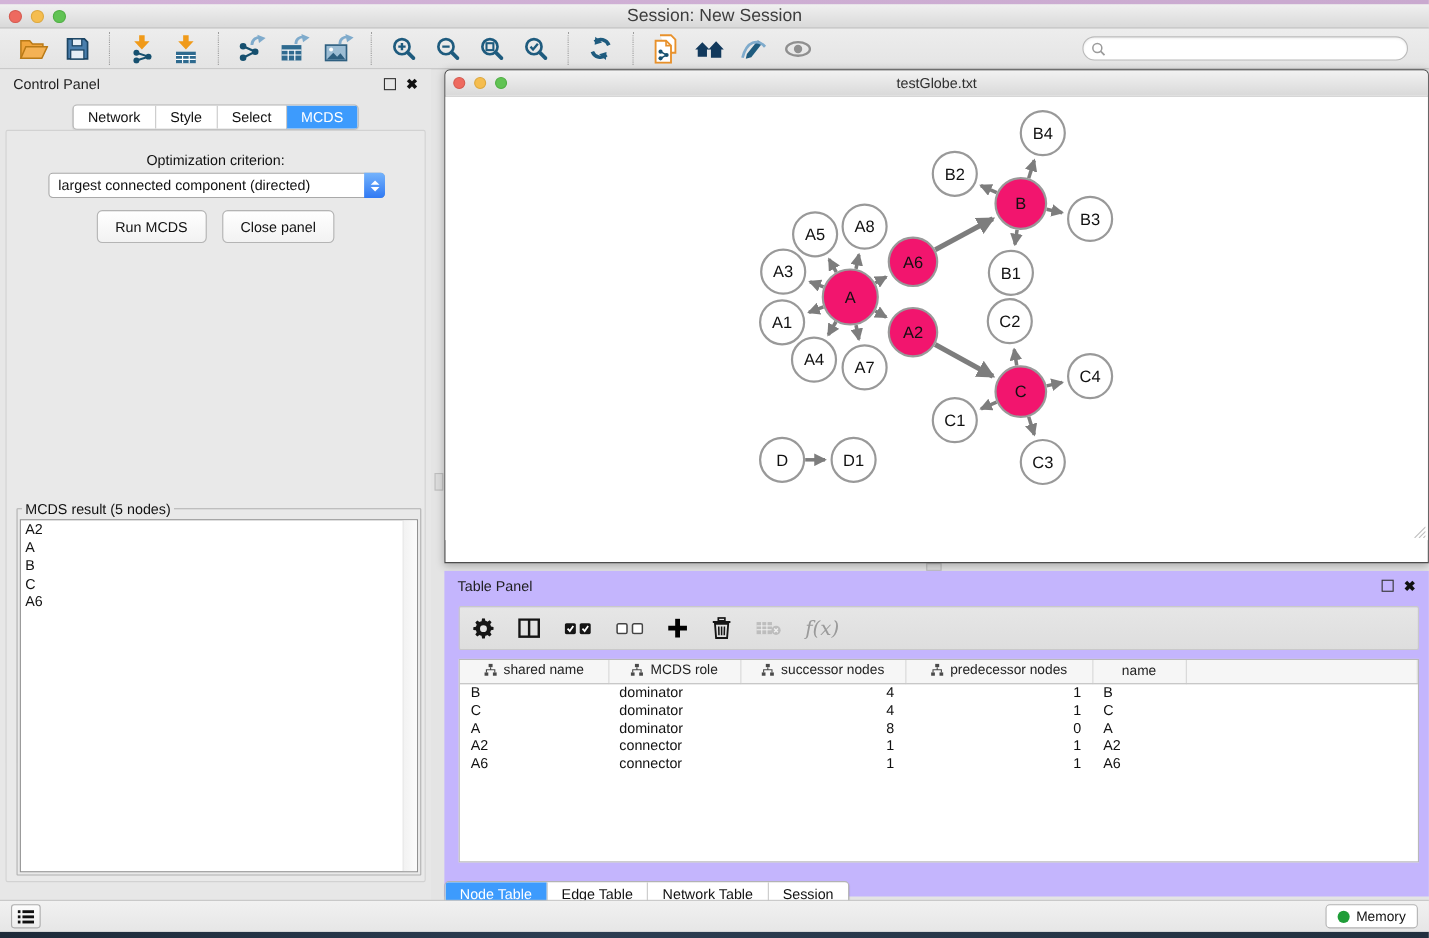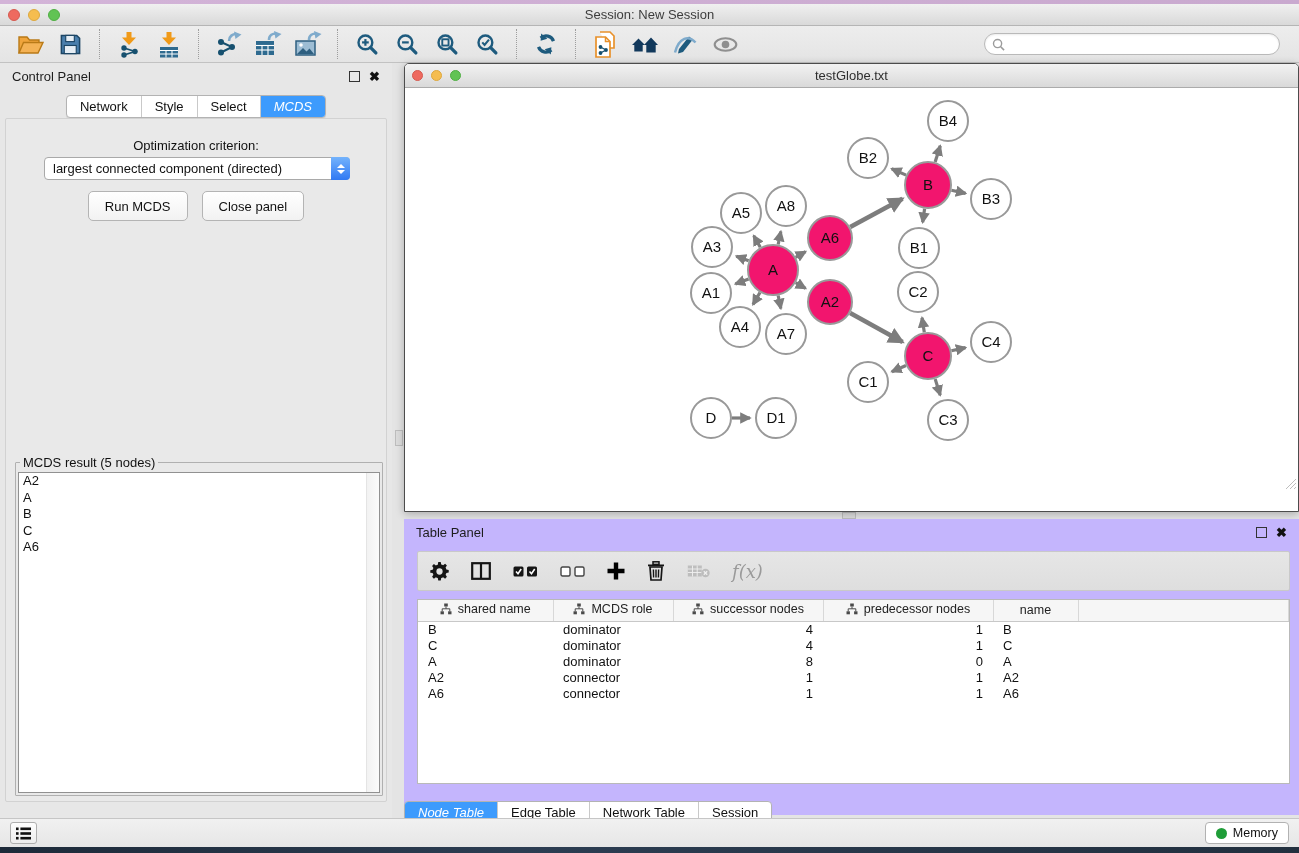--- a/index.html
+++ b/index.html
@@ -15,21 +15,21 @@
   
   .titlebar { position:absolute; left:0; top:4px; width:100%; height:22px;
     background:linear-gradient(#f0f0f0,#d9d9d9); border-bottom:1px solid #b5b5b5;
     display:flex; align-items:center; }
   .traffic { display:flex; gap:8px; margin-left:8px; }
   .light { width:12px; height:12px; border-radius:50%; }
   .light.red { background:#ee6a5f; border:1px solid #d55a50; }
   .light.yellow { background:#f5bd4f; border:1px solid #dda83e; }
   .light.green { background:#61c354; border:1px solid #4fae43; }
   .titlebar .title { position:absolute; left:0; right:0; text-align:center;
-    font-size:13px; color:#3d3d3d; }
+    font-size:16px; color:#3d3d3d; }
 
   
   .toolbar { position:absolute; left:0; top:26px; width:100%; height:37px;
     background:linear-gradient(#ededed,#e4e4e4); border-bottom:1px solid #c2c2c2;
     display:flex; align-items:center; padding:0 10px; }
   .tbicon { width:34px; height:30px; display:flex; align-items:center; justify-content:center; margin:0 3px; }
   .tbsep { width:0; height:30px; border-left:1px dotted #9d9d9d; margin:0 9px; }
   .searchbox { margin-left:auto; margin-right:9px; width:296px; height:22px; background:#fff;
     border:1px solid #b9b9b9; border-radius:12px; display:flex; align-items:center; padding-left:7px;
     box-shadow:inset 0 1px 2px rgba(0,0,0,.08); }
@@ -40,21 +40,21 @@
   .panel-head { height:26px; display:flex; align-items:center; padding:0 12px; }
   .panel-head .ptitle { font-size:13px; color:#1d1d1d; }
   .panel-head .spacer { flex:1; }
   .float-box { width:11px; height:11px; border:1.6px solid #333; margin-right:9px; }
   .close-x { font-size:13px; font-weight:bold; color:#111; line-height:11px; }
   .tabs-row { display:flex; justify-content:center; margin-top:6px; }
   .seg { display:inline-flex; border:1px solid #b3b3b3; border-radius:4px; overflow:hidden;
     background:#fff; box-shadow:0 1px 1px rgba(0,0,0,.08); }
   .seg .tab { padding:2px 13px; font-size:13px; color:#111; border-left:1px solid #c9c9c9; line-height:17px; }
   .seg .tab:first-child { border-left:none; }
-  .seg .tab.sel { background:#3d9bfd; color:#fff;font-style:italic; }
+  .seg .tab.sel { background:#3d9bfd; color:#fff; }
   .cp-content { position:absolute; left:5px; top:55px; width:382px; height:684px;
     background:#e9e9e9; border:1px solid #d2d2d2; border-radius:2px; }
   .opt-label { text-align:center; font-size:13px; color:#111; margin-top:19px; }
   .combo { position:absolute; left:38px; top:38px; width:306px; height:23px; background:#fff;
     border:1px solid #a9a9a9; border-radius:4px; display:flex; align-items:center; }
   .combo .val { flex:1; font-size:13px; color:#111; padding-left:8px; white-space:nowrap; overflow:hidden; }
   .combo .stepper { width:19px; height:23px; margin:-1px -1px -1px 0; border-radius:0 4px 4px 0;
     background:linear-gradient(#74b3fc,#3079f3); display:flex; flex-direction:column;
     align-items:center; justify-content:center; gap:2px; }
   .chev { width:0; height:0; border-left:4px solid transparent; border-right:4px solid transparent; }

